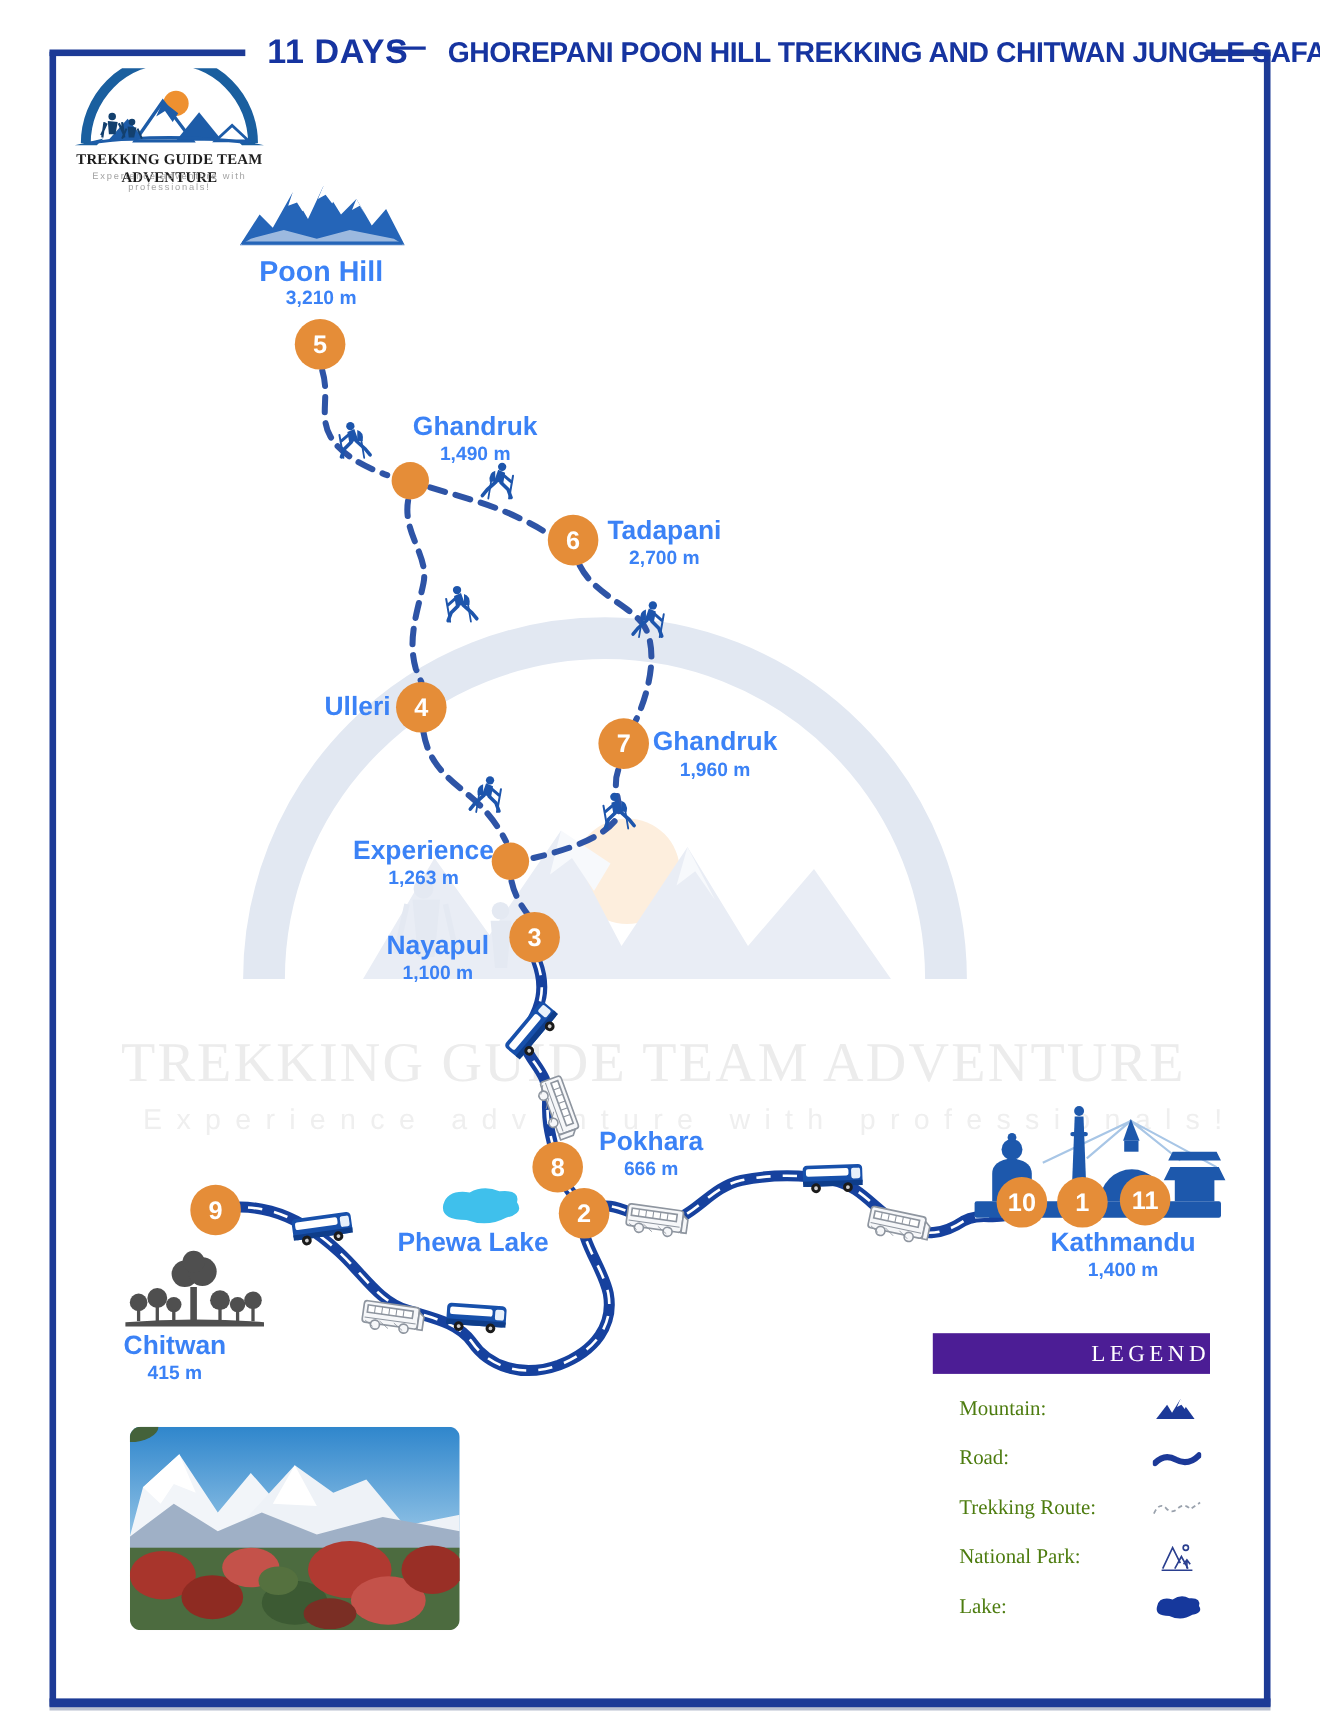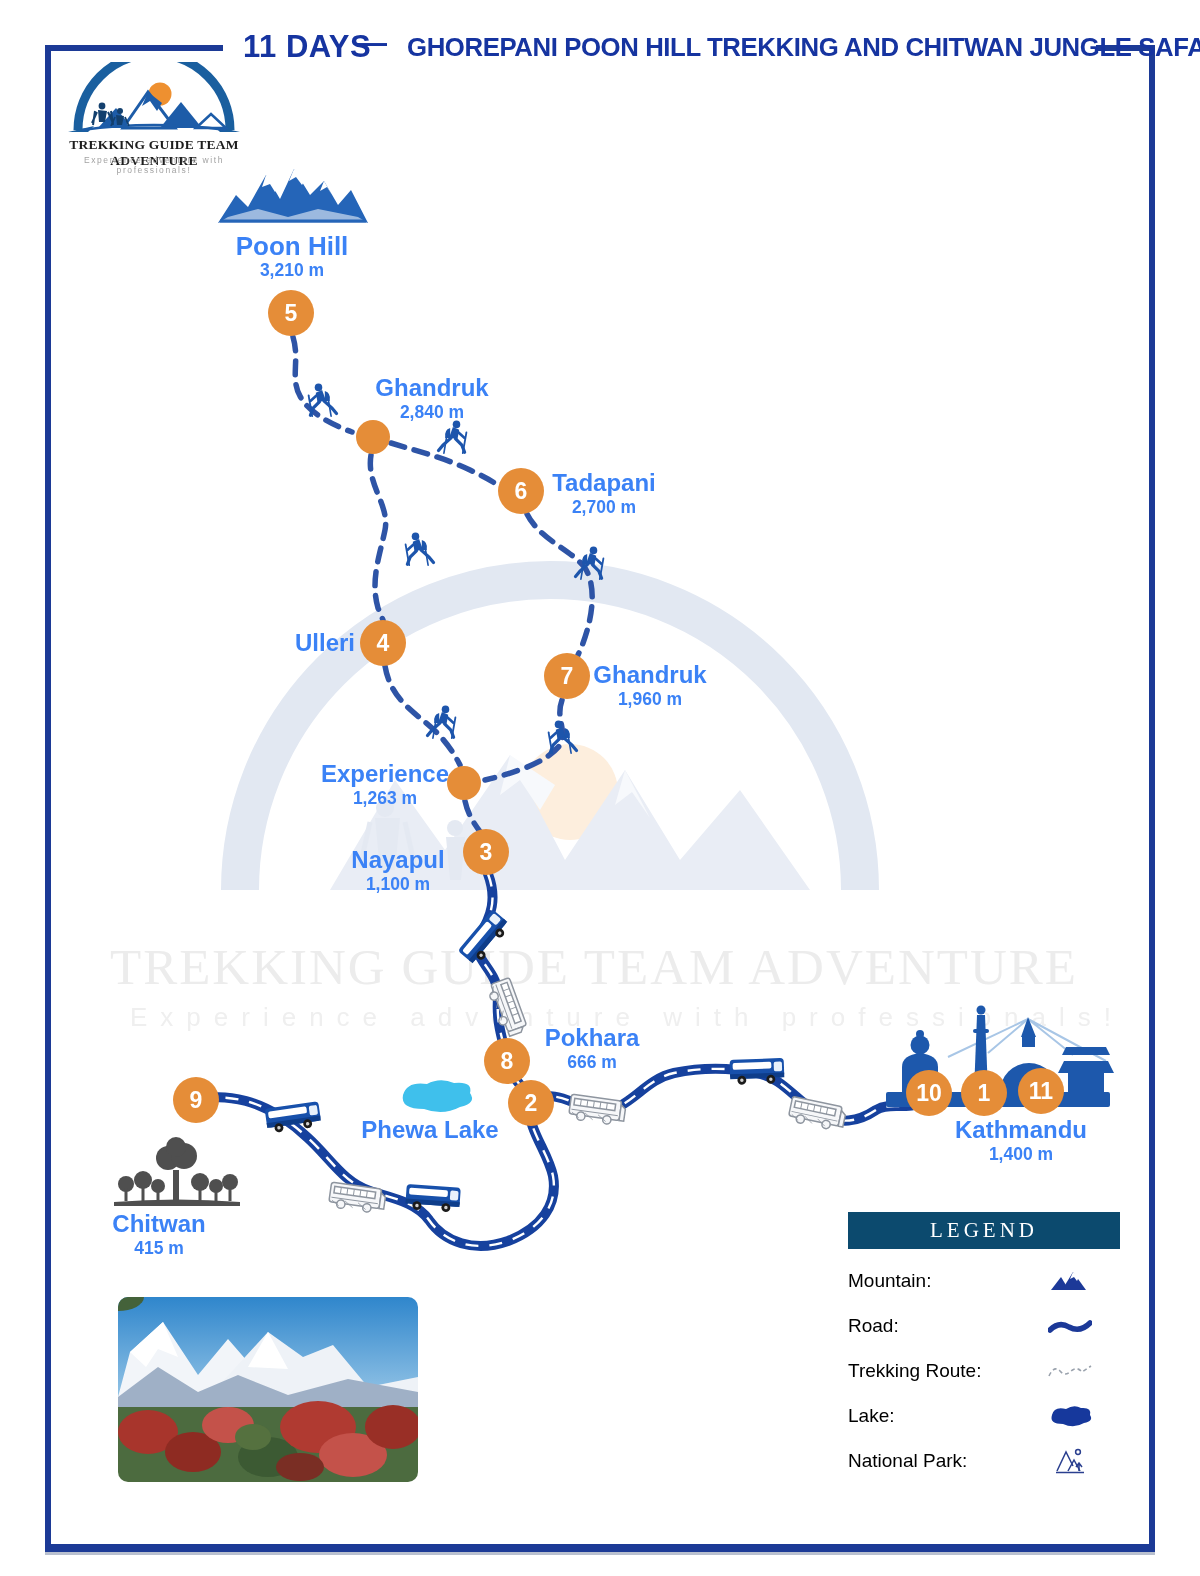--- a/index.html
+++ b/index.html
@@ -33,26 +33,26 @@
   .routes{position:absolute;left:0;top:0;z-index:1;}
   .icon{position:absolute;z-index:2;}
   .loc{position:absolute;z-index:3;transform:translateX(-50%);text-align:center;color:#3b82f6;white-space:nowrap;}
   .loc .nm{font-size:24px;font-weight:bold;line-height:26px;}
   .loc .el{font-size:17.5px;font-weight:bold;line-height:23px;}
   .marker{position:absolute;z-index:4;width:46px;height:46px;border-radius:50%;background:#e58d38;
       transform:translate(-50%,-50%);display:flex;align-items:center;justify-content:center;
       color:#fff;font-weight:bold;font-size:23px;}
   .marker.small{width:34px;height:34px;}
   
-  .legend-hd{position:absolute;left:848px;top:1212px;width:272px;height:37px;background:#0c4a6e;z-index:3;
-      display:flex;align-items:center;justify-content:center;color:#fff;
+  .legend-hd{position:absolute;left:848px;top:1212px;width:252px;height:37px;background:#4c1d95;z-index:3;
+      display:flex;align-items:center;justify-content:flex-end;color:#fff;
       font-family:"Liberation Serif",serif;font-size:21px;letter-spacing:4px;}
   .legend-body{position:absolute;left:848px;top:1258px;width:252px;z-index:3;}
   .legend-row{display:flex;align-items:center;justify-content:space-between;height:45px;}
-  .legend-row .lb{font-family:Liberation Sans, sans-serif;font-size:19px;color:#000000;}
+  .legend-row .lb{font-family:Liberation Serif, serif;font-size:19px;color:#4d7c0f;margin-left:24px;}
   .legend-row .ic{width:60px;display:flex;justify-content:center;}
   
   .photo{position:absolute;left:118px;top:1297px;width:300px;height:185px;border-radius:10px;overflow:hidden;z-index:3;}
 </style>
 </head>
 <body>
 
 <div class="page">
 
   <svg width="0" height="0" style="position:absolute" aria-hidden="true">
@@ -267,21 +267,21 @@
       <path d="M2,66 Q65,61 128,66 L128,70 L2,70 Z"></path>
     </g>
   </svg>
 
   <div class="loc" style="left:292px;top:233px">
     <div class="nm" style="font-size:26px">Poon Hill</div>
     <div class="el">3,210 m</div>
   </div>
   <div class="loc" style="left:432px;top:375px">
     <div class="nm">Ghandruk</div>
-    <div class="el">2,840 m</div>
+    <div class="el">1,490 m</div>
   </div>
   <div class="loc" style="left:604px;top:470px">
     <div class="nm">Tadapani</div>
     <div class="el">2,700 m</div>
   </div>
   <div class="loc" style="left:325px;top:630px">
     <div class="nm">Ulleri</div>
   </div>
   <div class="loc" style="left:650px;top:662px">
     <div class="nm">Ghandruk</div>
@@ -367,42 +367,42 @@
         <svg width="44" height="18" viewBox="0 0 44 18">
           <path d="M2,13 Q11,4 21,10 Q32,16 42,6" stroke="#1c3998" stroke-width="5.5" fill="none" stroke-linecap="round"></path>
         </svg>
       </span>
     </div>
     <div class="legend-row">
       <span class="lb">Trekking Route:</span>
       <span class="ic">
         <svg width="46" height="18" viewBox="0 0 46 18">
           <path d="M2,14 Q7,3 13,9 Q18,15 24,9 Q30,4 35,10 L44,4" stroke="#9aa2ad" stroke-width="1.6" fill="none" stroke-dasharray="4 3"></path>
-        </svg>
-      </span>
-    </div>
-    <div class="legend-row">
-      <span class="lb">Lake:</span>
-      <span class="ic">
-        <svg width="48" height="26" viewBox="0 0 48 26">
-          <path d="M6,12 Q8,3 20,6 Q28,1 35,5 Q46,4 44,12 Q48,18 38,20 Q28,26 17,21 Q3,21 6,12 Z" fill="#16389c"></path>
         </svg>
       </span>
     </div>
     <div class="legend-row">
       <span class="lb">National Park:</span>
       <span class="ic">
         <svg width="32" height="32" viewBox="0 0 32 32">
           <g stroke="#2a3f8f" stroke-width="1.5" fill="none">
             <path d="M3,26 L12,7 L19,21"></path>
             <path d="M14,26 L20,15 L26,26"></path>
             <circle cx="24" cy="7" r="2.4"></circle>
             <path d="M25,26 v-7 M22,22 l3,-4 3,4"></path>
             <path d="M2,27.5 L30,27.5"></path>
           </g>
+        </svg>
+      </span>
+    </div>
+    <div class="legend-row">
+      <span class="lb">Lake:</span>
+      <span class="ic">
+        <svg width="48" height="26" viewBox="0 0 48 26">
+          <path d="M6,12 Q8,3 20,6 Q28,1 35,5 Q46,4 44,12 Q48,18 38,20 Q28,26 17,21 Q3,21 6,12 Z" fill="#16389c"></path>
         </svg>
       </span>
     </div>
   </div>
 
   <div class="photo">
     <svg width="300" height="185" viewBox="0 0 300 185">
       <defs>
         <linearGradient id="sky" x1="0" y1="0" x2="0" y2="1">
           <stop offset="0" stop-color="#2f86cc"></stop>

